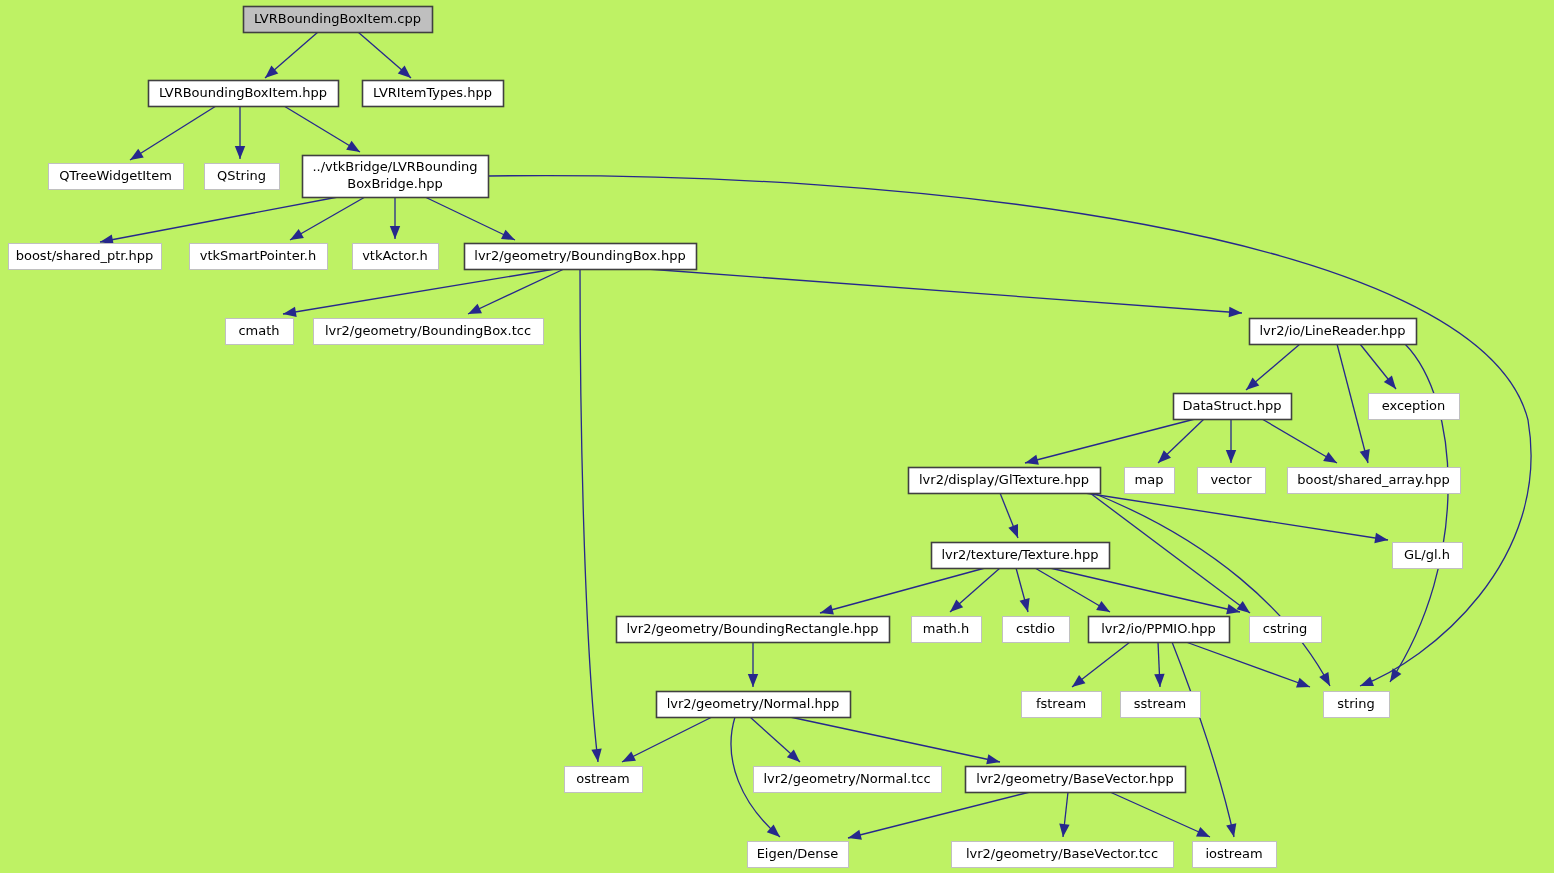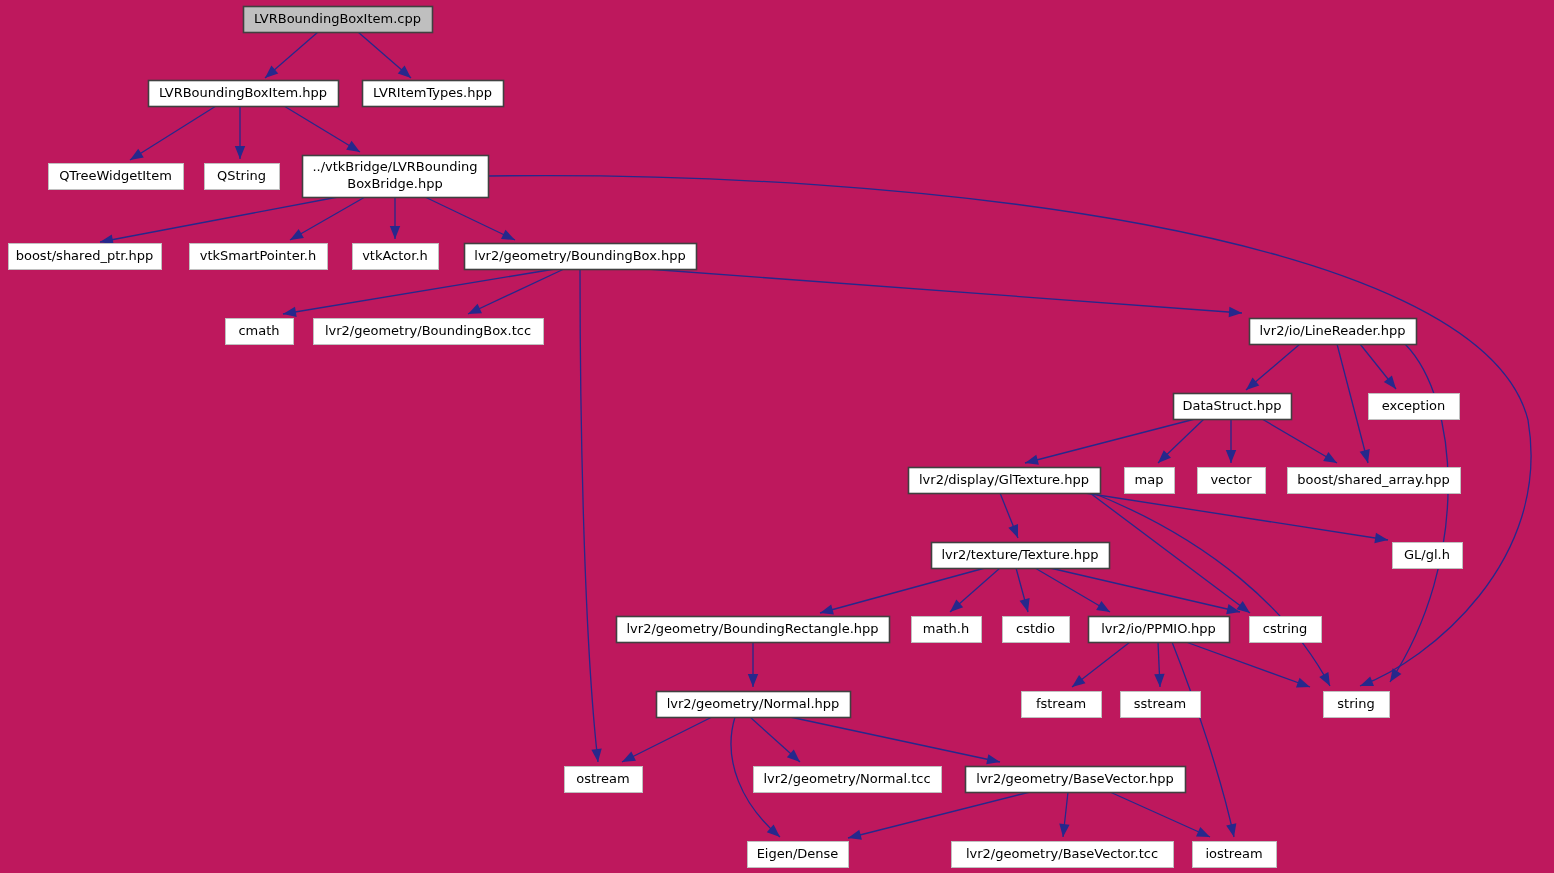--- a/index.html
+++ b/index.html
@@ -4,21 +4,21 @@
 <style>
   html, body {
     margin: 0;
     padding: 0;
     background: #ffffff;
   }
   #canvas-wrap {
     position: relative;
     width: 1554px;
     height: 873px;
-    background: #be185d;
+    background: #bef264;
     overflow: hidden;
   }
   svg#graph {
     position: absolute;
     left: 0;
     top: 0;
     width: 1554px;
     height: 873px;
     display: block;
   }

